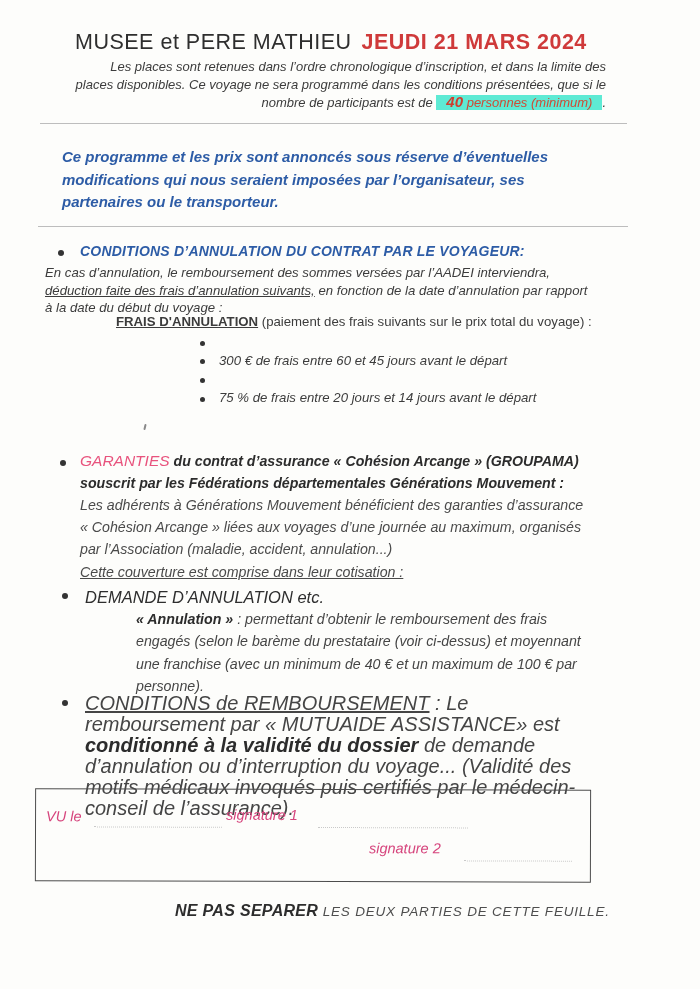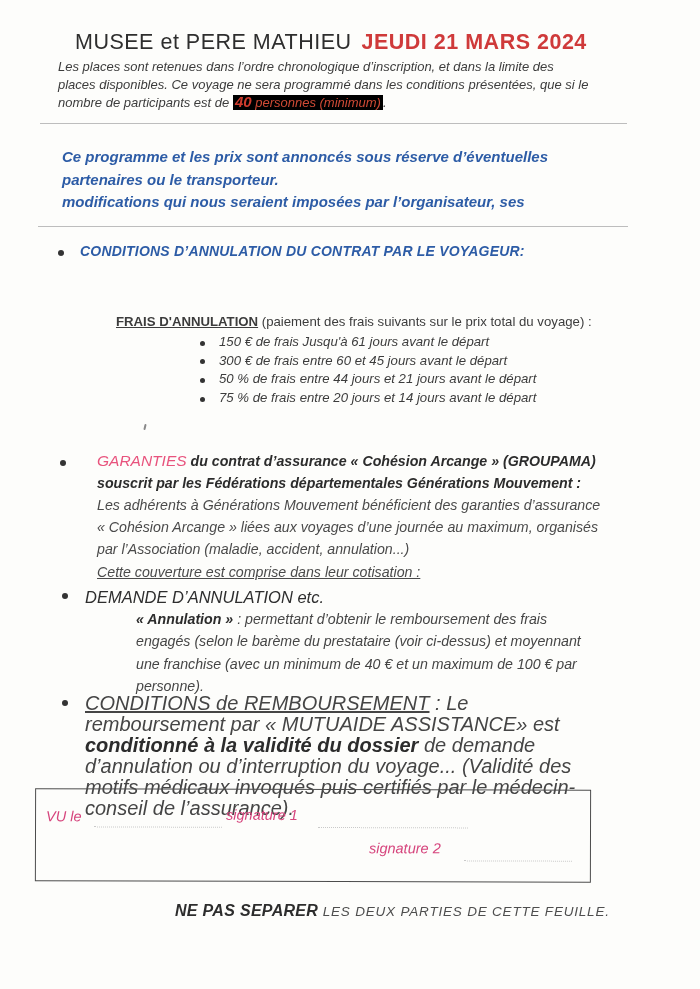--- a/index.html
+++ b/index.html
@@ -15,24 +15,24 @@
   }
   
   .title-row {
     position: absolute; left: 75px; top: 30px;
     font-size: 21.5px; letter-spacing: 0.5px; white-space: nowrap;
   }
   .t-black { color: #2e2e2e; text-align: center; }
   .t-red { color: #cf3a3a; font-weight: bold; margin-left: 10px; }
   .intro {
     position: absolute; left: 58px; top: 58px; width: 548px;
-    text-align: left; font-style: italic;
+    text-align: right; font-style: italic;
     font-size: 13px; line-height: 17.6px; color: #3c3c3c;
   }
-  .hl { background: #000000; padding: 0 2px; }
+  .hl { background: #5eead4; padding: 0 10px; }
   .hl-num { color: #d03c2e; font-weight: bold; font-size: 15px; }
   .hl-rest { color: #cf4a35; }
   
   .rule { position: absolute; border: none; border-top: 1.5px solid #bdbdbd; }
   .r1 { left: 40px; top: 123px; width: 587px; }
   .r2 { left: 38px; top: 226px; width: 590px; }
   
   .blue-note {
     position: absolute; left: 62px; top: 146px; width: 500px;
     color: #2d5ca6; font-style: italic; font-weight: bold;
@@ -69,21 +69,21 @@
     width: 5px; height: 5px; border-radius: 50%; background: #333;
     margin-right: 14px; flex: 0 0 auto; align-self: center;
   }
   .artifact {
     position: absolute; left: 144px; top: 424px; width: 2px; height: 6px;
     background: #8a8a8a; transform: rotate(14deg); border-radius: 1px;
   }
   
   .garanties-para {
     position: absolute; left: 80px; top: 450px; width: 506px;
-    font-style: italic; font-size: 14.2px; line-height: 22px; color: #4a4a4a; margin-left: 17px;
+    font-style: italic; font-size: 14.2px; line-height: 22px; color: #4a4a4a;
   }
   .pink { color: #e8537d; font-size: 15.5px; }
   .bold-ink { font-weight: bold; color: #2c2c2c; }
   .block-u { display: inline-block; text-decoration: underline; margin-top: 1px; }
   
   .demande-head {
     position: absolute; left: 85px; top: 588px;
     font-style: italic; font-size: 16.5px; color: #2e2e2e; white-space: nowrap;
   }
   .annul-para {
@@ -129,44 +129,43 @@
   <div class="intro">
     <div>Les places sont retenues dans l’ordre chronologique d’inscription, et dans la limite des</div>
     <div>places disponibles. Ce voyage ne sera programmé dans les conditions présentées, que si le</div>
     <div><span>nombre de participants est de </span><span class="hl"><span class="hl-num">40</span><span class="hl-rest"> personnes (minimum)</span></span><span>.</span></div>
   </div>
 
   <hr class="rule r1">
 
   <div class="blue-note">
     <div>Ce programme et les prix sont annoncés sous réserve d’éventuelles</div>
+    <div>modifications qui nous seraient imposées par l’organisateur, ses</div>
     <div>partenaires  ou le transporteur.</div>
-    <div>modifications qui nous seraient imposées par l’organisateur, ses</div>
   </div>
 
   <hr class="rule r2">
 
   <span class="bullet" style="left:58px; top:250px;"></span>
   <div class="sec-annul-head">CONDITIONS  D’ANNULATION DU CONTRAT PAR LE VOYAGEUR:</div>
 
+  <p class="para1"><span>En cas d’annulation, le remboursement des sommes versées par l’AADEI interviendra, </span><span class="u">déduction faite des frais d’annulation  suivants,</span><span> en fonction de la date d’annulation par rapport à la date du début du voyage :</span></p>
 
   <div class="frais-line"><span class="frais-label">FRAIS D'ANNULATION</span><span> (paiement des frais suivants sur le prix total du voyage) :</span></div>
 
   <ul class="fees">
     <li>
         <span class="dot"></span>
-        <span>150 € de frais Jusqu'à 61 jours avant le départ</span>
       </li>
     <li>
         <span class="dot"></span>
         <span>300 € de frais entre 60 et 45 jours avant le départ</span>
       </li>
     <li>
         <span class="dot"></span>
-        <span>50 % de frais entre 44 jours et 21 jours avant le départ</span>
       </li>
     <li>
         <span class="dot"></span>
         <span>75 % de frais entre 20 jours et 14 jours avant le départ</span>
       </li>
   </ul>
 
   <span class="artifact"></span>
 
   <span class="bullet" style="left:60px; top:460px;"></span>

